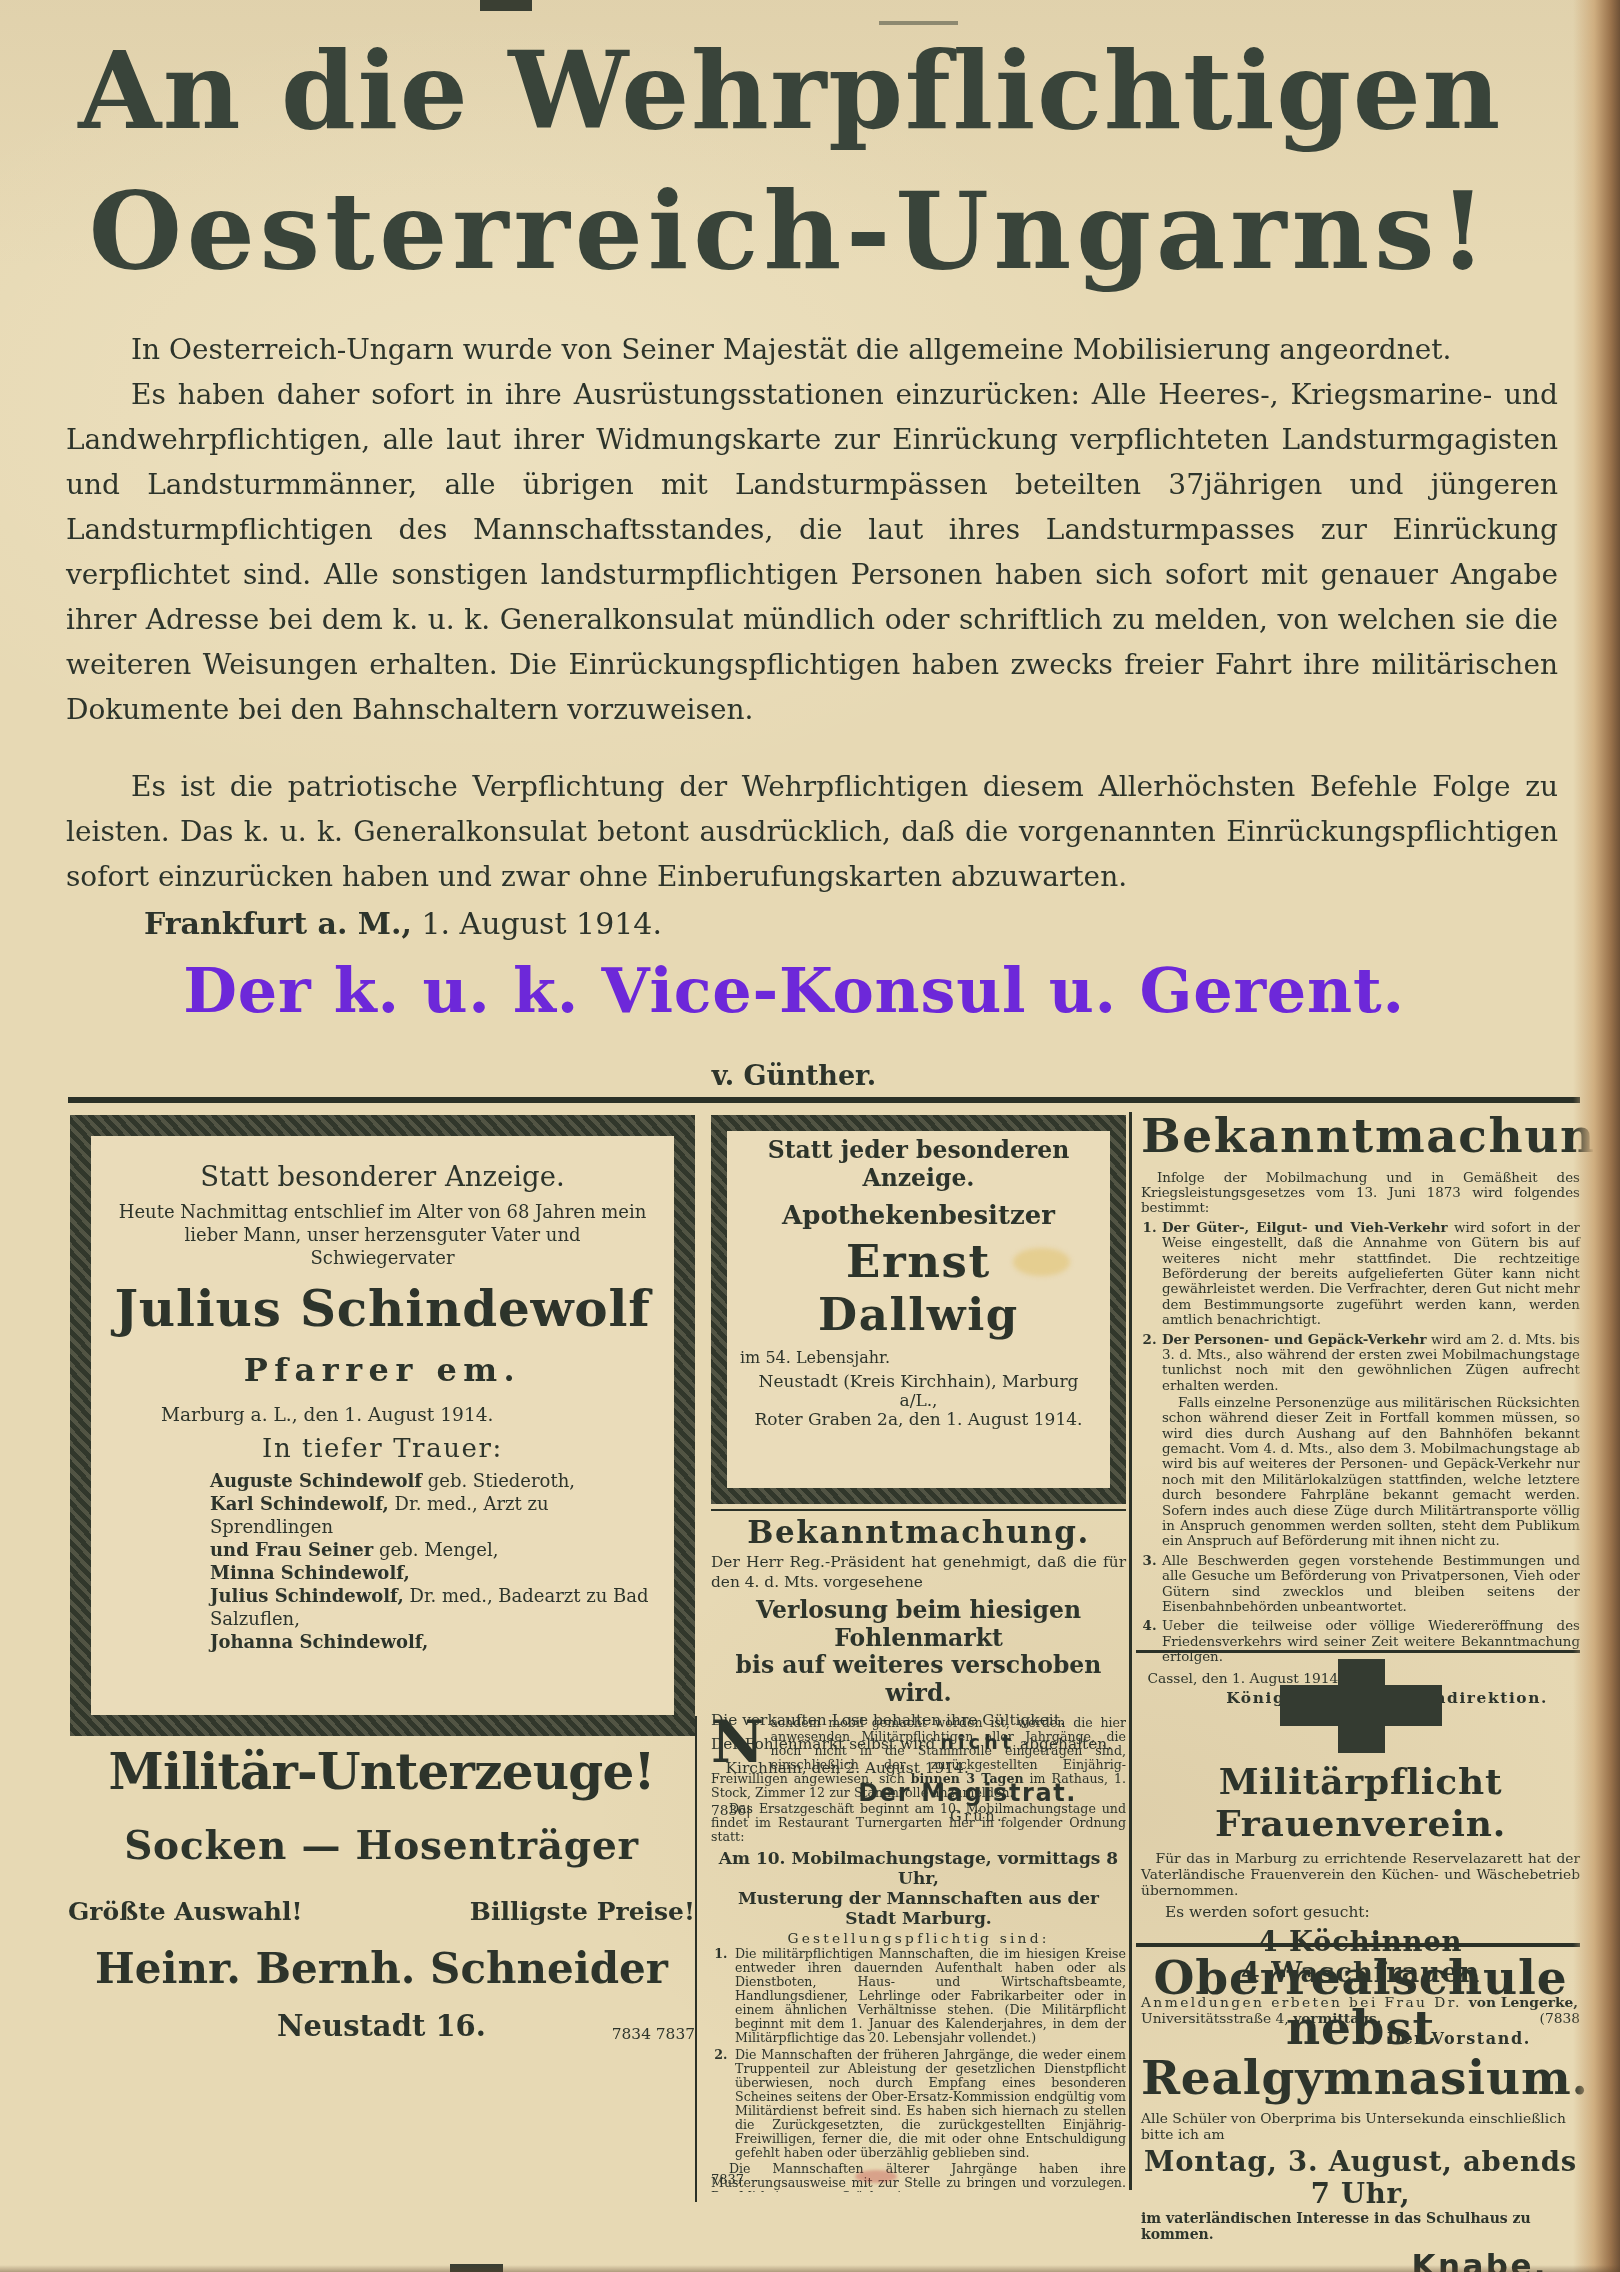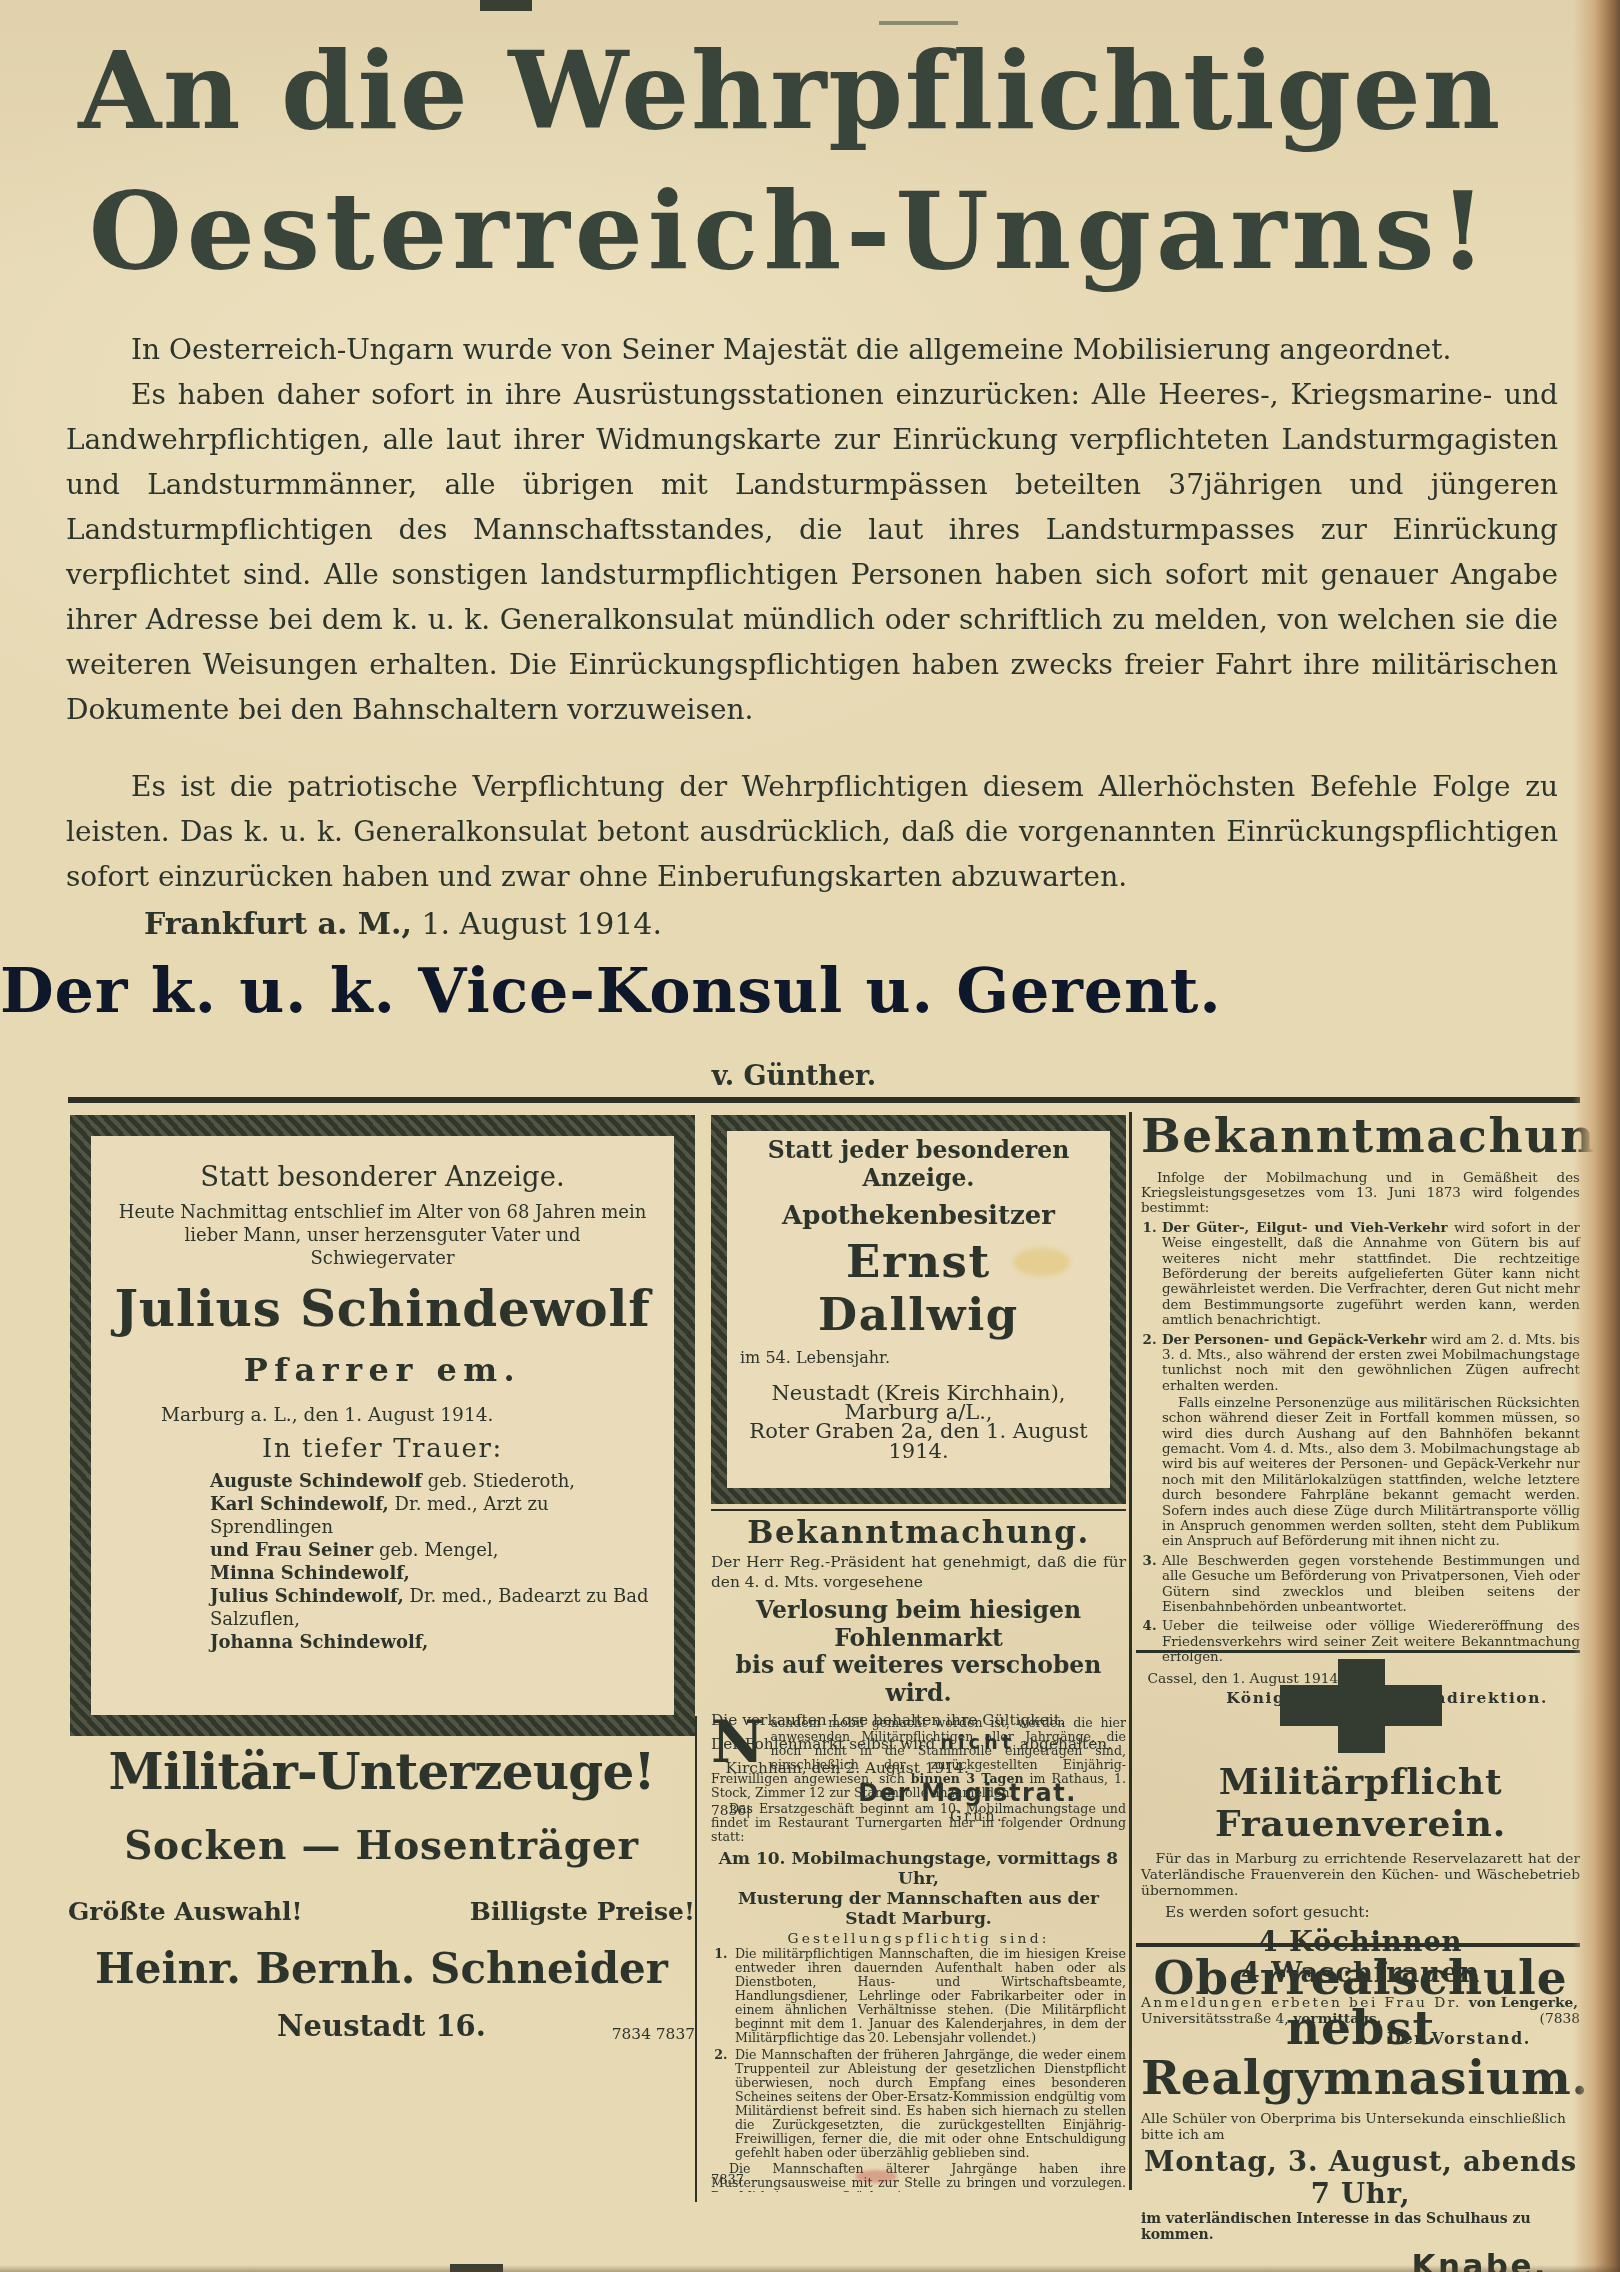--- a/index.html
+++ b/index.html
@@ -25,22 +25,22 @@
   
   #headline1{position:absolute;top:32px;left:0;width:1580px;text-align:center;
     font-size:107px;font-weight:bold;letter-spacing:1.6px;color:#39443a;line-height:1.1;}
   #headline2{position:absolute;top:172px;left:0;width:1580px;text-align:center;
     font-size:107px;font-weight:bold;letter-spacing:4.9px;color:#39443a;line-height:1.1;}
   #body-copy{position:absolute;top:327px;left:66px;width:1492px;
     font-size:28px;line-height:45px;text-align:justify;}
   #body-copy p{margin:0;text-indent:65px;}
   #proc-p3{margin-top:32px !important;}
   #dateline{position:absolute;top:906px;left:144px;font-size:30px;}
-  #proc-signature{position:absolute;top:954px;left:0;width:1588px;text-align:left;
-    font-size:62px;font-weight:bold;letter-spacing:0.8px;color:#0f172a;}
+  #proc-signature{position:absolute;top:954px;left:0;width:1588px;text-align:center;
+    font-size:62px;font-weight:bold;letter-spacing:0.8px;color:#6d28d9;}
   #proc-signer{position:absolute;top:1060px;left:0;width:1588px;text-align:center;
     font-size:27px;font-weight:bold;}
   #rule-ads-top{position:absolute;top:1097px;left:68px;width:1512px;height:5.7px;background:#2b3127;}
 
   
   .black-box{position:absolute;background:#31372b;box-sizing:border-box;
     background-image:repeating-linear-gradient(47deg, rgba(231,217,180,0.18) 0 4px, rgba(0,0,0,0) 4px 9px);}
   .black-box .inner{background:#eadcba;width:100%;height:100%;box-sizing:border-box;overflow:hidden;}
   #box-schindewolf{top:1115px;left:70px;width:625px;height:621px;padding:21px;}
   #box-schindewolf .inner{padding:13px 23px;text-align:center;}
@@ -51,21 +51,21 @@
   .s-place{font-size:18.6px;text-align:left;margin:14.6px 0 0 47px;}
   .s-trauer{font-size:26px;margin-top:8px;letter-spacing:1.6px;}
   .s-mourners{text-align:left;margin:6.5px 0 0 96px;font-size:18px;line-height:23px;}
   #box-dallwig{top:1115px;left:711px;width:415px;height:389px;padding:16px;}
   #box-dallwig .inner{padding:2px 13px;text-align:center;}
   .d-header{font-size:23.5px;font-weight:bold;margin-top:3.2px;}
   .d-intro{font-size:15.4px;line-height:19.4px;margin-top:4.9px;}
   .d-title{font-size:26px;font-weight:bold;margin-top:8px;}
   .d-name{font-size:45px;font-weight:bold;margin-top:4.9px;letter-spacing:1.6px;}
   .d-age{font-size:16px;text-align:left;margin-top:6.5px;}
-  .d-place{font-size:21px;line-height:19.4px;margin-top:17px;}
+  .d-place{font-size:17px;line-height:19.4px;margin-top:5px;}
 
   
   #fohlenmarkt{position:absolute;top:1509px;left:711px;width:415px;border-top:2.4px solid #2b3127;padding-top:3.2px;}
   .f-head{font-size:31px;font-weight:bold;text-align:center;letter-spacing:1.6px;}
   .f-intro{font-size:15.4px;line-height:19.4px;text-align:justify;margin-top:3.2px;}
   .f-big{font-size:23.5px;font-weight:bold;text-align:center;line-height:27.5px;margin-top:4.9px;}
   .f-line{font-size:15.4px;line-height:20px;margin-top:3.2px;}
   .f-nicht{font-weight:bold;font-size:19.4px;letter-spacing:4px;font-family:"DejaVu Sans",sans-serif;}
   .f-sig{font-size:24px;font-weight:bold;letter-spacing:1.6px;text-align:right;margin:1.6px 49px 0 0;
     font-family:"DejaVu Sans",sans-serif;}

